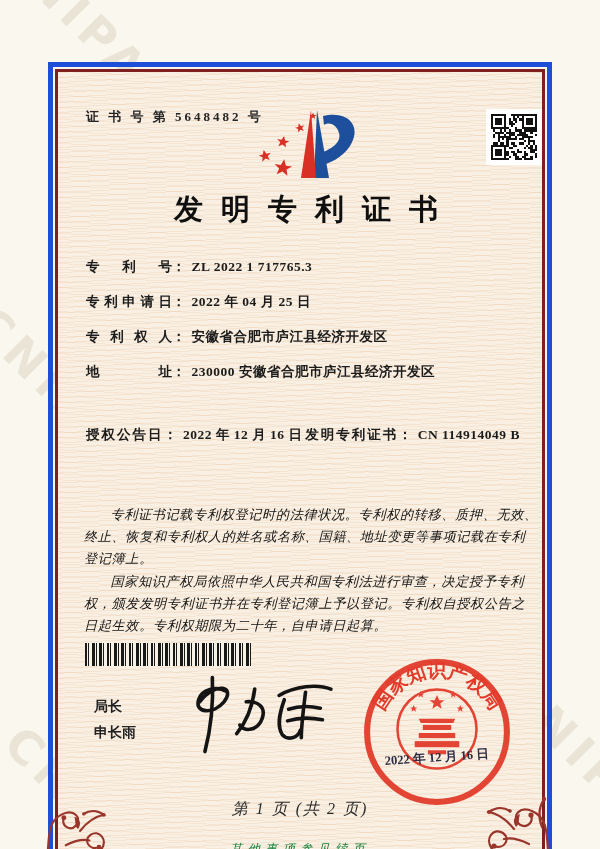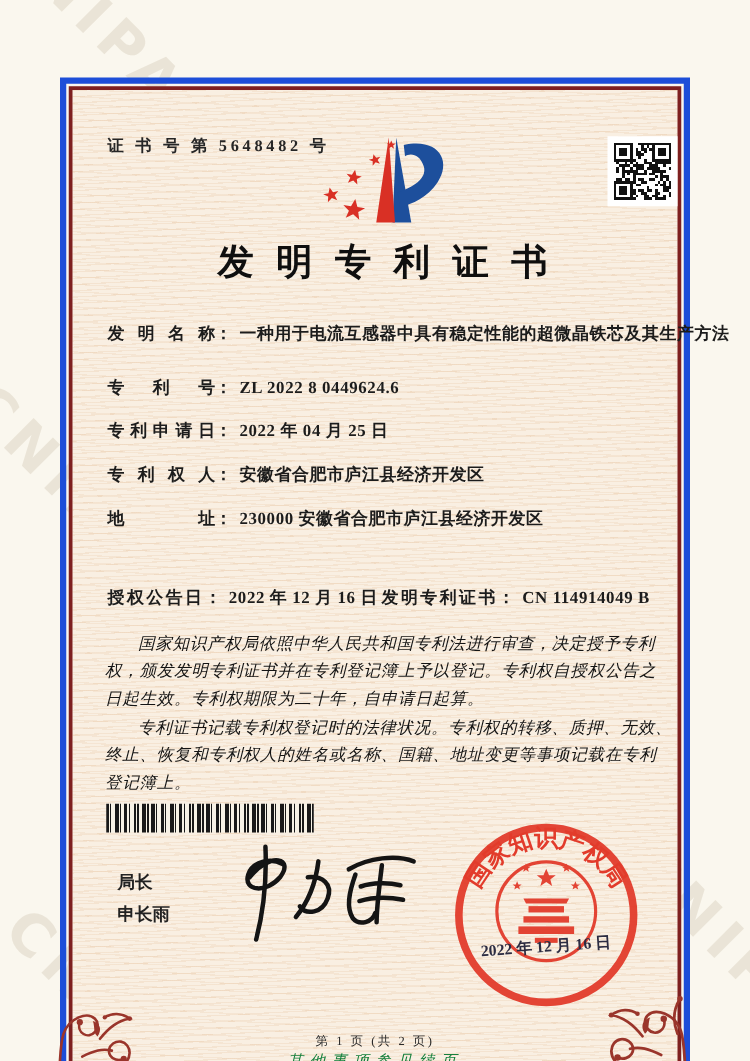--- a/index.html
+++ b/index.html
@@ -84,22 +84,22 @@
       #191919 11px 12px,#f7f2e6 12px 14px,
       #191919 14px 17px,#f7f2e6 17px 18px,
       #191919 18px 19px,#f7f2e6 19px 22px);
   }
   
   .signer { position:absolute; left:36px; top:622px; font-size:14px; font-weight:bold; line-height:26px; color:#222; }
   .sig-svg { position:absolute; left:112px; top:600px; width:180px; height:85px; }
   .seal-svg { position:absolute; left:303px; top:584px; width:152px; height:152px; z-index:5; }
   
   .page-info {
-    position:absolute; left:0; top:754px; width:100%;
-    text-align:center; font-size:10px; letter-spacing:2px; color:#2a2a2a;
+    position:absolute; left:0; top:727px; width:100%;
+    text-align:center; font-size:16px; letter-spacing:2px; color:#2a2a2a;font-style:italic;
   }
   .footer-note {
     position:absolute; left:0; top:809px; width:100%;
     text-align:center; font-size:12.5px; font-style:italic;
     letter-spacing:5px; color:#15803d;margin-top:32px;
   }
   .orn { position:absolute; z-index:4; }
   .orn-bl { left:-16px; bottom:-10px; width:95px; height:95px; transform:scaleX(-1); }
   .orn-br { right:-12px; bottom:-10px; width:100px; height:100px; }
 </style>
@@ -290,25 +290,22 @@
         <use href="#star" transform="translate(63,10) scale(0.36)" fill="#d93025"></use>
         <use href="#star" transform="translate(50,22) scale(0.48) rotate(-15)" fill="#d93025"></use>
         <use href="#star" transform="translate(33,36) scale(0.62) rotate(10)" fill="#d93025"></use>
         <use href="#star" transform="translate(15,50) scale(0.62) rotate(-12)" fill="#d93025"></use>
         <use href="#star" transform="translate(33,62) scale(0.88) rotate(8)" fill="#d93025"></use>
       </svg>
 
       <div class="title">发明专利证书</div>
 
       <div class="fields">
-        <div class="frow gap-lg">
-          <span class="flabel">发明名称</span><span class="colon">：</span><span class="fvalue">一种用于电流互感器中具有稳定性能的超微晶铁芯及其生产方法</span>
-        </div>
         <div class="frow">
-          <span class="flabel">专利号</span><span class="colon">：</span><span class="fvalue">ZL 2022 8 0449624.6</span>
+          <span class="flabel">专利号</span><span class="colon">：</span><span class="fvalue">ZL 2022 1 717765.3</span>
         </div>
         <div class="frow">
           <span class="flabel">专利申请日</span><span class="colon">：</span><span class="fvalue">2022 年 04 月 25 日</span>
         </div>
         <div class="frow">
           <span class="flabel">专利权人</span><span class="colon">：</span><span class="fvalue">安徽省合肥市庐江县经济开发区</span>
         </div>
         <div class="frow">
           <span class="flabel">地址</span><span class="colon">：</span><span class="fvalue">230000  安徽省合肥市庐江县经济开发区</span>
         </div>
@@ -316,22 +313,22 @@
           <span class="grant-pair-1">
             <span class="glabel">授权公告日</span><span class="colon">：</span><span class="fvalue">2022 年 12 月 16 日</span>
           </span>
           <span class="grant-pair-2">
             <span class="glabel">发明专利证书</span><span class="colon">：</span><span class="fvalue">CN 114914049 B</span>
           </span>
         </div>
       </div>
 
       <div class="paras">
+        <p>专利证书记载专利权登记时的法律状况。专利权的转移、质押、无效、终止、恢复和专利权人的姓名或名称、国籍、地址变更等事项记载在专利登记簿上。</p>
         <p>国家知识产权局依照中华人民共和国专利法进行审查，决定授予专利权，颁发发明专利证书并在专利登记簿上予以登记。专利权自授权公告之日起生效。专利权期限为二十年，自申请日起算。</p>
-        <p>专利证书记载专利权登记时的法律状况。专利权的转移、质押、无效、终止、恢复和专利权人的姓名或名称、国籍、地址变更等事项记载在专利登记簿上。</p>
       </div>
 
       <div class="barcode"></div>
 
       <div class="signer">
         <div>局长</div>
         <div>申长雨</div>
       </div>
 
       <svg class="sig-svg" viewBox="0 0 170 80">

